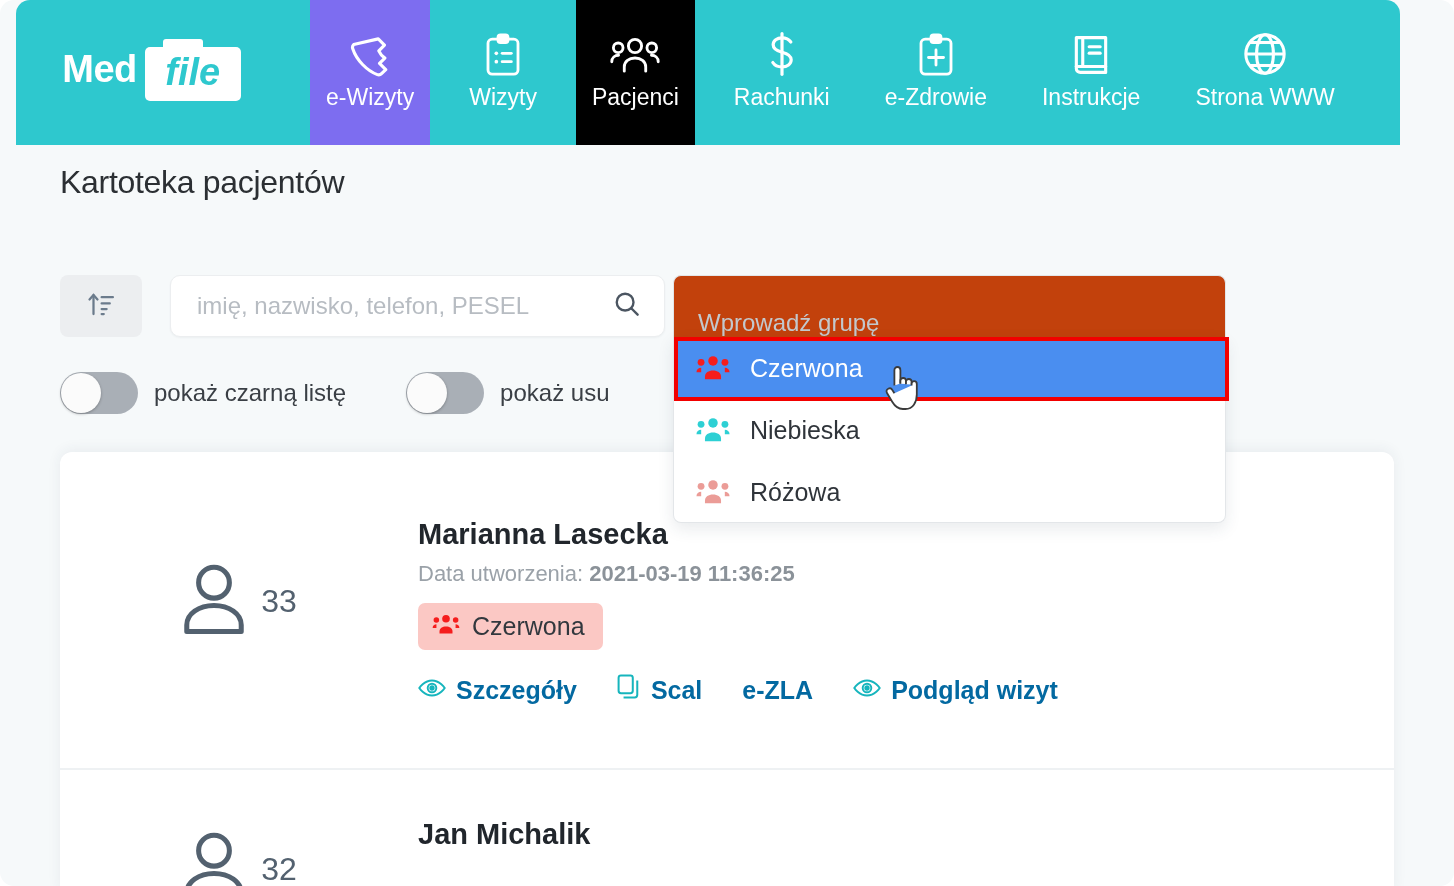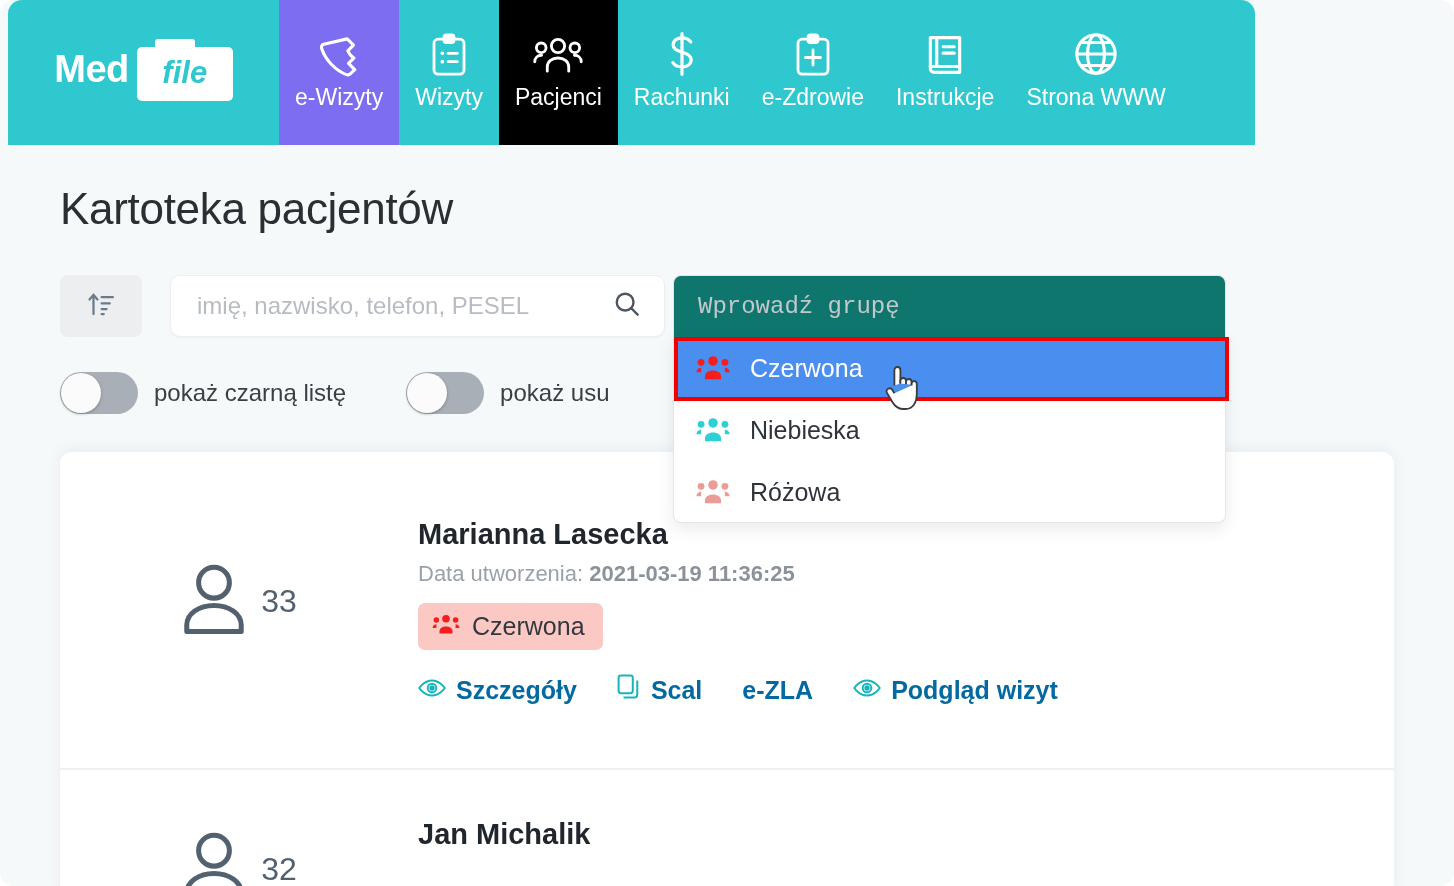--- a/index.html
+++ b/index.html
@@ -12,28 +12,29 @@
   .app {
     position: relative;
     width: 1454px; height: 886px;
     background: #f6f9fa;
     border-radius: 14px;
     overflow: hidden;
   }
 
   
   .topnav {
-    position: absolute; left: 8px; top: 0;
-    width: 1247px; height: 145px;
+    position: absolute; left: 16px; top: 0;
+    width: 1384px; height: 145px;
     background: #2ec8ce;
     display: flex;
     align-items: stretch;
     border-top-left-radius: 14px;
     border-top-right-radius: 14px;
     overflow: hidden;
+    gap: 23px;
   }
   .brand {
     width: 271px;
     display: flex; align-items: center; justify-content: center;
     gap: 8px;
     padding-bottom: 6px;
   }
   .brand-med {
     color: #ffffff;
     font-size: 38px;
@@ -49,21 +50,21 @@
   }
   .brand-folder-body {
     position: absolute; left: 0; top: 8px;
     width: 96px; height: 54px;
     background: #ffffff;
     border-radius: 5px;
     display: flex; align-items: center; justify-content: center;
   }
   .brand-file {
     color: #2ec8ce;
-    font-size: 31px;
+    font-size: 38px;
     font-weight: bold;
     font-style: italic;
     line-height: 1;
     padding-bottom: 3px;
   }
   .navitem {
     display: flex;
     flex-direction: column;
     align-items: center;
     justify-content: center;
@@ -77,22 +78,22 @@
     line-height: 1;
     white-space: nowrap;
   }
   .navitem.purple { background: #7d6df0; }
   .navitem.active { background: #000000; }
   .nav-ico { height: 46px; display: flex; align-items: flex-end; }
   .nav-ico svg { display: block; }
 
   
   .page-title {
-    position: absolute; left: 60px; top: 184px;
-    font-size: 44px;
+    position: absolute; left: 60px; top: 164px;
+    font-size: 32px;
     color: #2b2f33;
     font-weight: normal;
     letter-spacing: -0.3px;
   }
 
   .filters { position: absolute; left: 60px; top: 275px; }
   .sort-btn {
     position: absolute; left: 0; top: 0;
     width: 82px; height: 62px;
     background: #eceef0;
@@ -131,28 +132,27 @@
     background: #fbfbfb;
     border-radius: 50%;
     box-shadow: 0 1px 3px rgba(0,0,0,.28);
   }
   .toggle-label { font-size: 24px; color: #3a3f45; white-space: nowrap; }
 
   
   .group-select {
     position: absolute; left: 673px; top: 275px;
     width: 553px; height: 62px;
-    background: #0f766e;
+    background: #c2410c;
     border: 1px solid #e3e6e9;
     border-bottom: none;
     border-radius: 8px 8px 0 0;
-    display: flex; align-items: center;
+    display: flex; align-items: flex-end;
     padding-left: 24px;
     cursor: text;
-    font-family: Liberation Mono, monospace;
   }
   .group-ph { color: #c3c8cd; font-size: 24px; }
   .dropdown {
     position: absolute; left: 673px; top: 337px;
     width: 553px; height: 186px;
     background: #ffffff;
     border: 1px solid #e3e6e9;
     border-top: none;
     border-radius: 0 0 8px 8px;
     box-shadow: 0 6px 16px rgba(40,60,80,.10);

